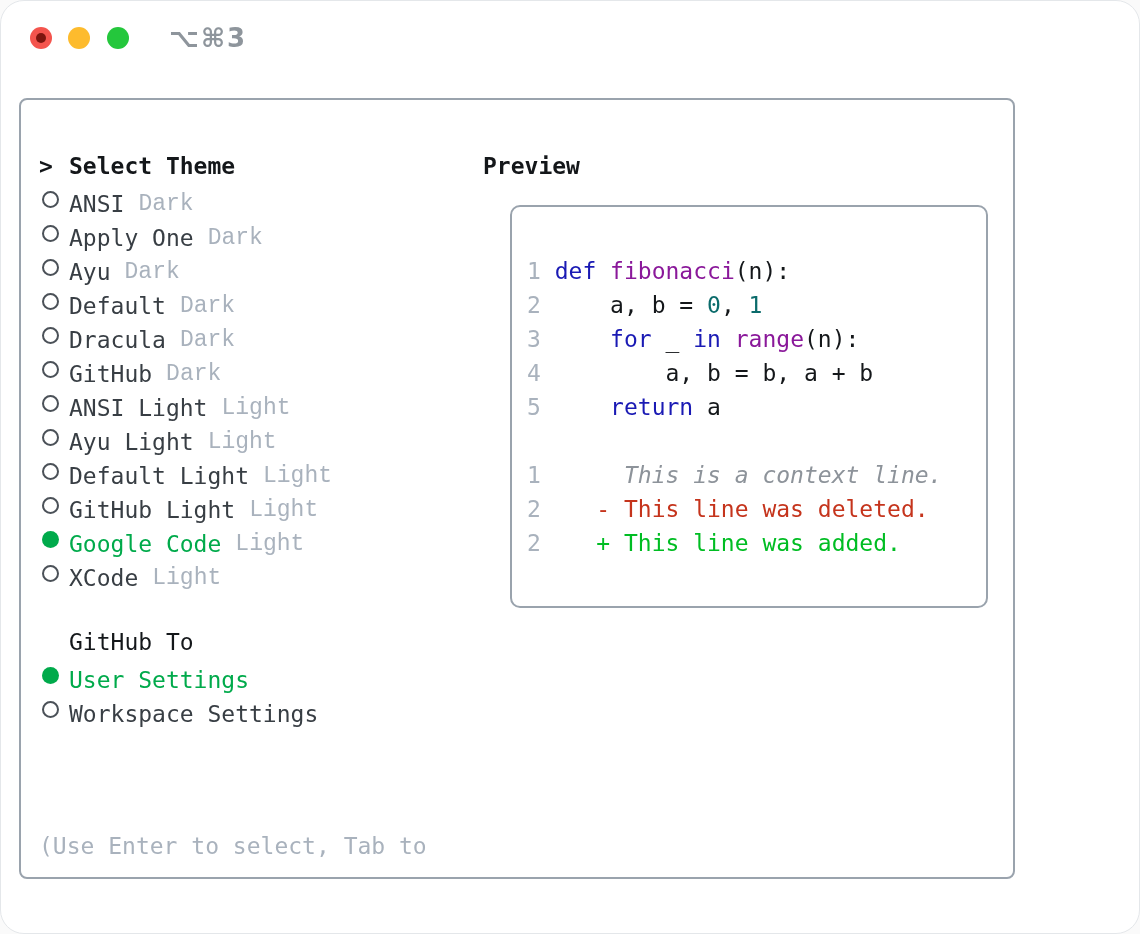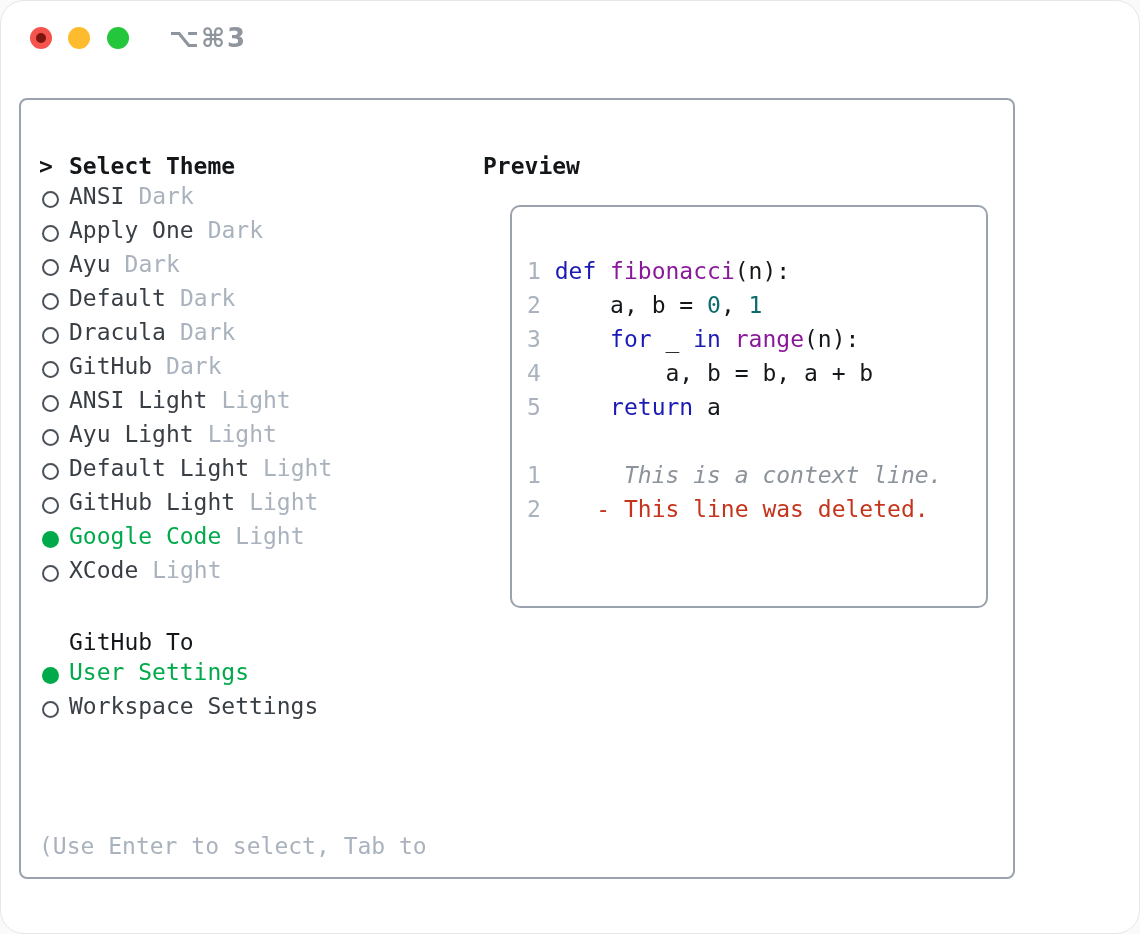--- a/index.html
+++ b/index.html
@@ -24,27 +24,27 @@
     position:absolute;left:18px;top:97px;width:996px;height:781px;
     border:2px solid var(--panel-border);border-radius:8px;background:#fff;box-sizing:border-box;
   }
   .row34{height:34px;display:flex;align-items:center;font-size:23px;}
   
   .select-header{position:absolute;left:0;top:49px;width:480px;padding-left:18px;}
   .prompt{font-weight:bold;color:var(--heading-black);width:30px;}
   .header-label{font-weight:bold;color:var(--heading-black);}
   
   #theme-list{position:absolute;left:0;top:83px;width:480px;}
-  .trow{position:relative;height:34px;display:flex;align-items:flex-start;padding-left:48px;cursor:default;}
+  .trow{position:relative;height:34px;display:flex;align-items:flex-end;padding-left:48px;cursor:default;}
   .bullet{position:absolute;left:21px;top:8px;width:17px;height:17px;border-radius:50%;
           border:2px solid var(--bullet-outline);box-sizing:border-box;background:transparent;}
   .bullet.sel{border:none;background:var(--selection-green);}
   .tname{font-size:23px;color:var(--text-dark);white-space:pre;}
   .tname.sel{color:var(--selection-green);}
-  .ttag{font-size:23px;color:var(--tag-gray);margin-left:14px;white-space:pre;}
+  .ttag{font-size:23px;color:var(--tag-gray);margin-left:14px;white-space:pre;font-family:Liberation Mono, monospace;}
   
   .apply-header{position:absolute;left:48px;top:525px;width:400px;font-size:23px;color:var(--heading-black);}
   #apply-list{position:absolute;left:0;top:559px;width:480px;}
   
   .hint{position:absolute;left:18px;top:661px;width:460px;font-size:23px;line-height:34px;
         color:var(--hint-gray);white-space:pre;}
   
   .preview-header{position:absolute;left:462px;top:49px;font-weight:bold;color:var(--heading-black);}
   .preview-box{
     position:absolute;left:489px;top:105px;width:478px;height:403px;
@@ -158,16 +158,16 @@
       </div>
 
     <div class="hint">
       <div>(Use Enter to select, Tab to</div>
       <div>change focus)</div>
     </div>
 
     <div class="preview-header row34">Preview</div>
     <div class="preview-box">
       <pre id="code-block"><div><span class="lnum">1 </span><span class="tok-keyword">def</span><span class="tok-plain"> </span><span class="tok-title">fibonacci</span><span class="tok-plain">(n):</span></div><div><span class="lnum">2 </span><span class="tok-plain">    a, b = </span><span class="tok-number">0</span><span class="tok-plain">, </span><span class="tok-number">1</span></div><div><span class="lnum">3 </span><span class="tok-plain">    </span><span class="tok-keyword">for</span><span class="tok-plain"> _ </span><span class="tok-keyword">in</span><span class="tok-plain"> </span><span class="tok-title">range</span><span class="tok-plain">(n):</span></div><div><span class="lnum">4 </span><span class="tok-plain">        a, b = b, a + b</span></div><div><span class="lnum">5 </span><span class="tok-plain">    </span><span class="tok-keyword">return</span><span class="tok-plain"> a</span></div><span class="tok-plain">
-</span><div><span class="lnum">1</span><span class="diff-context">      This is a context line.</span></div><div><span class="lnum">2</span><span class="diff-deleted">    - This line was deleted.</span></div></pre>
+</span><div><span class="lnum">1</span><span class="diff-context">      This is a context line.</span></div><div><span class="lnum">2</span><span class="diff-deleted">    - This line was deleted.</span></div><div><span class="lnum">2</span><span class="diff-added">    + This line was added.</span></div></pre>
     </div>
   </div>
 </div>
 
 </body></html>

